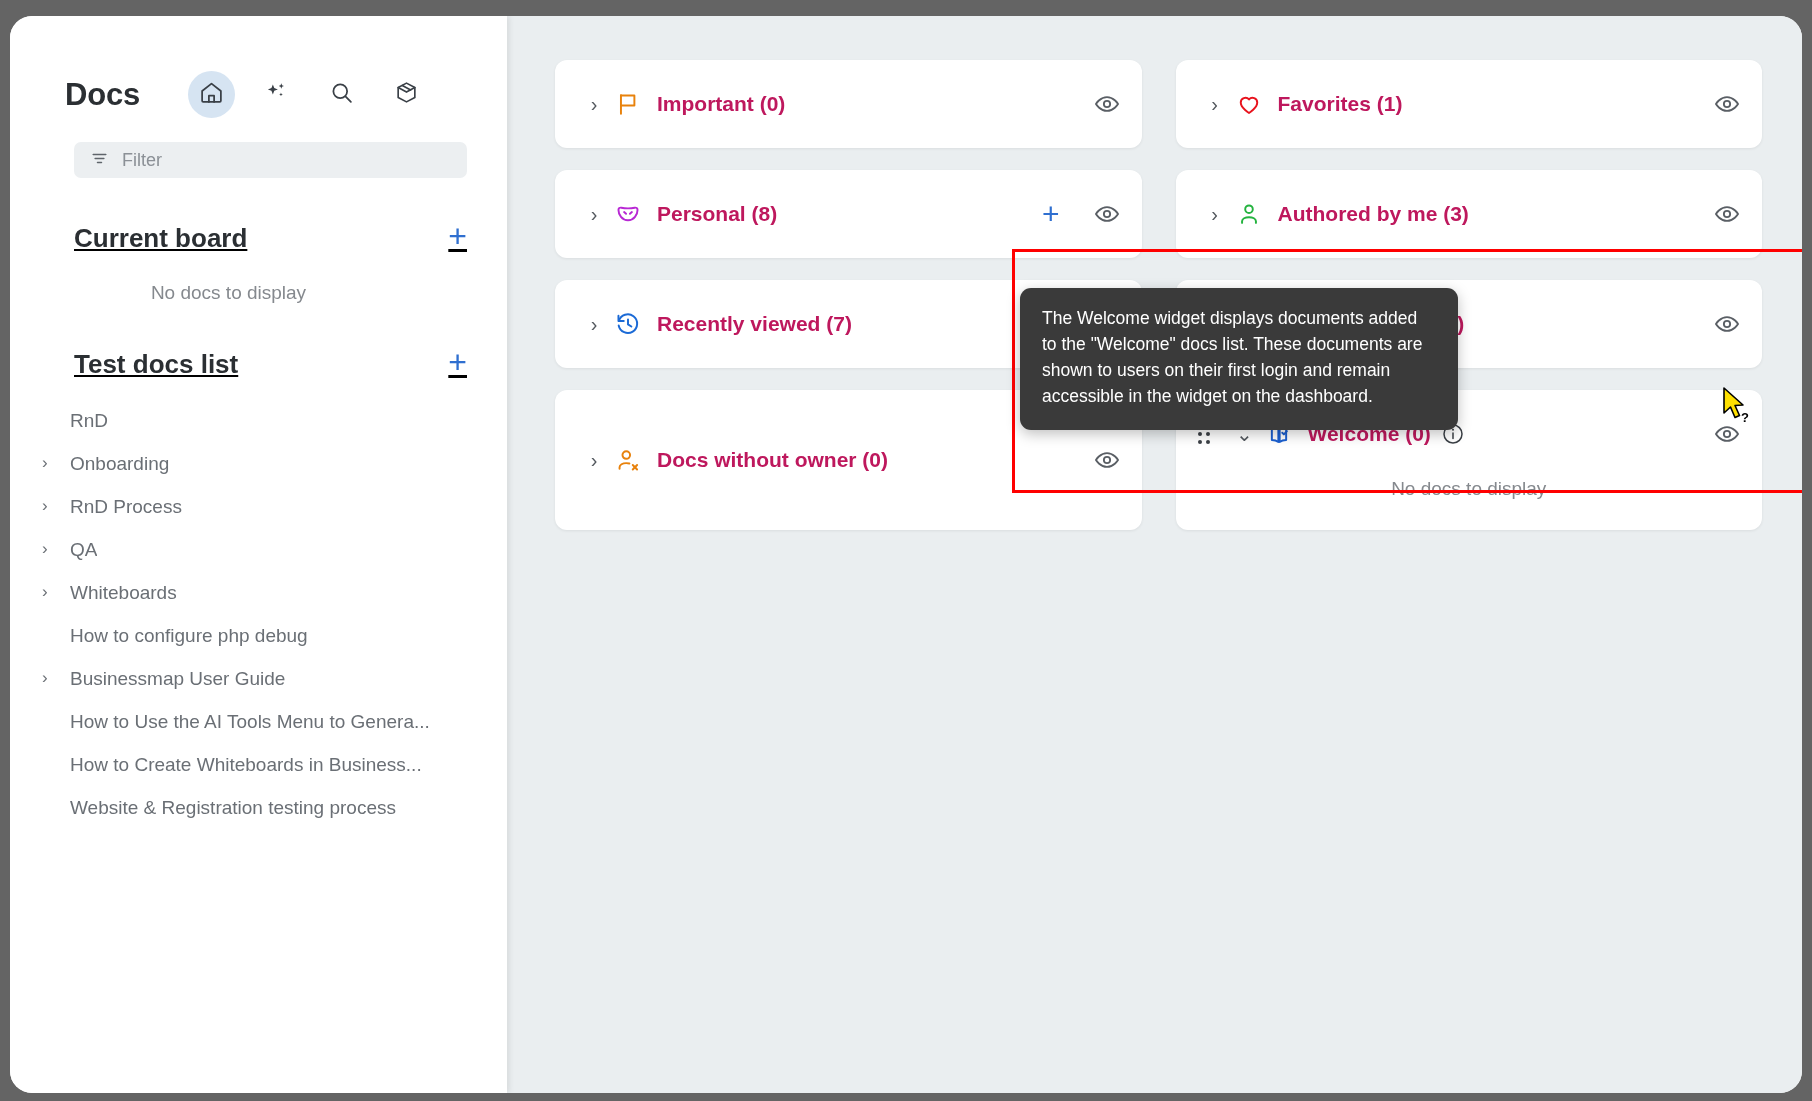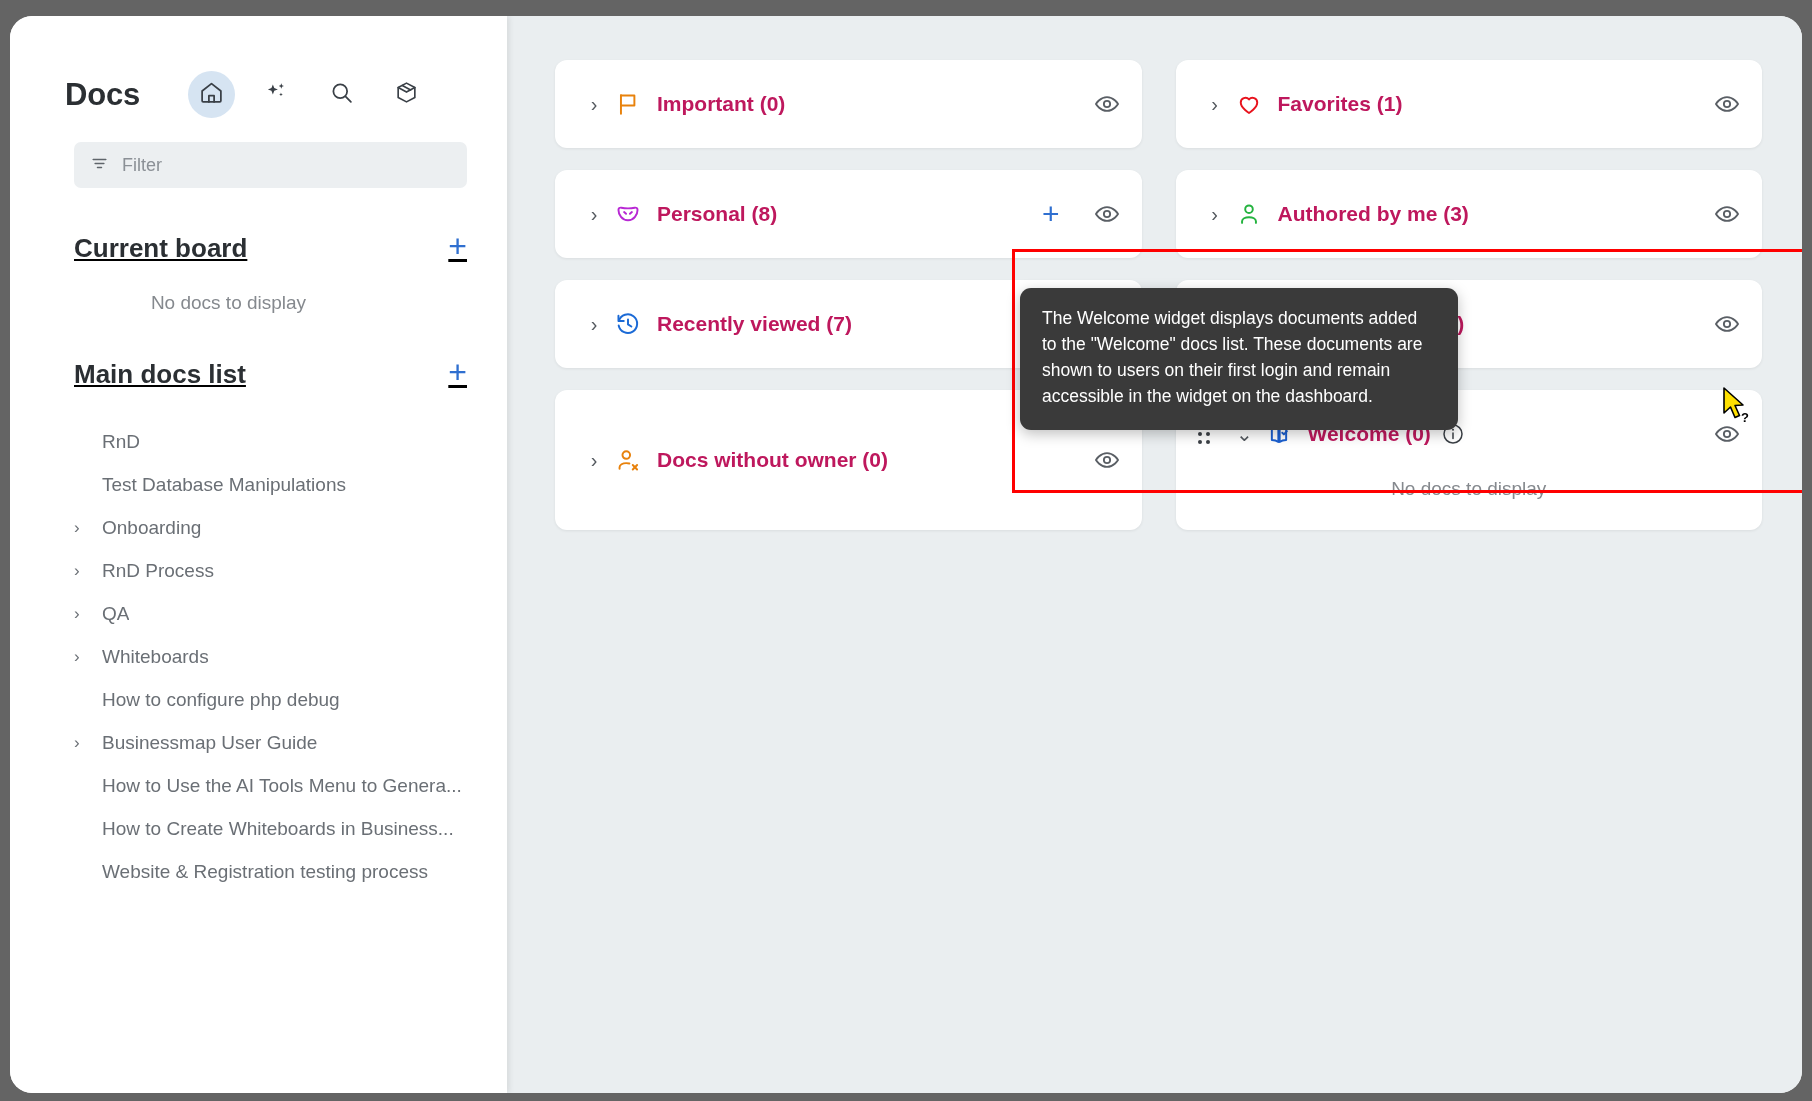--- a/index.html
+++ b/index.html
@@ -58,21 +58,21 @@
     width: 47px; height: 47px;
     border-radius: 50%;
     display: flex; align-items: center; justify-content: center;
     color: #3a4047;
     cursor: pointer;
   }
   .sb-icon-btn.active { background: #d6e4f2; }
 
   .filter-box {
     margin: 24px 40px 0 64px;
-    height: 46px;
+    height: 36px;
     background: #eceff1;
     border-radius: 7px;
     display: flex;
     align-items: center;
     padding: 0 16px;
     gap: 13px;
   }
   .filter-box input {
     border: none;
     outline: none;
@@ -110,23 +110,23 @@
     text-align: center;
     color: #85898e;
     font-size: 19px;
     margin-top: 26px;
     padding-right: 60px;
   }
 
   .sb-list { margin-top: 28px; }
   .sb-row {
     display: flex;
-    align-items: center;
+    align-items: flex-start;
     height: 43px;
-    padding-left: 64px;
+    padding-left: 32px;
     cursor: pointer;
     color: #6a6f75;
     font-size: 19px;
     white-space: nowrap;
     overflow: hidden;
   }
   .sb-row .caret {
     width: 28px;
     flex: 0 0 28px;
     color: #6a6f75;
@@ -334,32 +334,28 @@
       <input type="text" placeholder="Filter" style="">
     </div>
 
     <div class="sb-section">
       <div class="sb-section-title">Current board</div>
       <div class="sb-plus">+</div>
     </div>
     <div class="sb-empty">No docs to display</div>
 
     <div class="sb-section">
-      <div class="sb-section-title">Main docs list</div>
+      <div class="sb-section-title">Test docs list</div>
       <div class="sb-plus">+</div>
     </div>
 
     <div class="sb-list" id="sb-list">
         <div class="sb-row">
           <span class="caret empty">›</span>
           <span class="sb-label">RnD</span>
-        </div>
-        <div class="sb-row">
-          <span class="caret empty">›</span>
-          <span class="sb-label">Test Database Manipulations</span>
         </div>
         <div class="sb-row">
           <span class="caret">›</span>
           <span class="sb-label">Onboarding</span>
         </div>
         <div class="sb-row">
           <span class="caret">›</span>
           <span class="sb-label">RnD Process</span>
         </div>
         <div class="sb-row">

